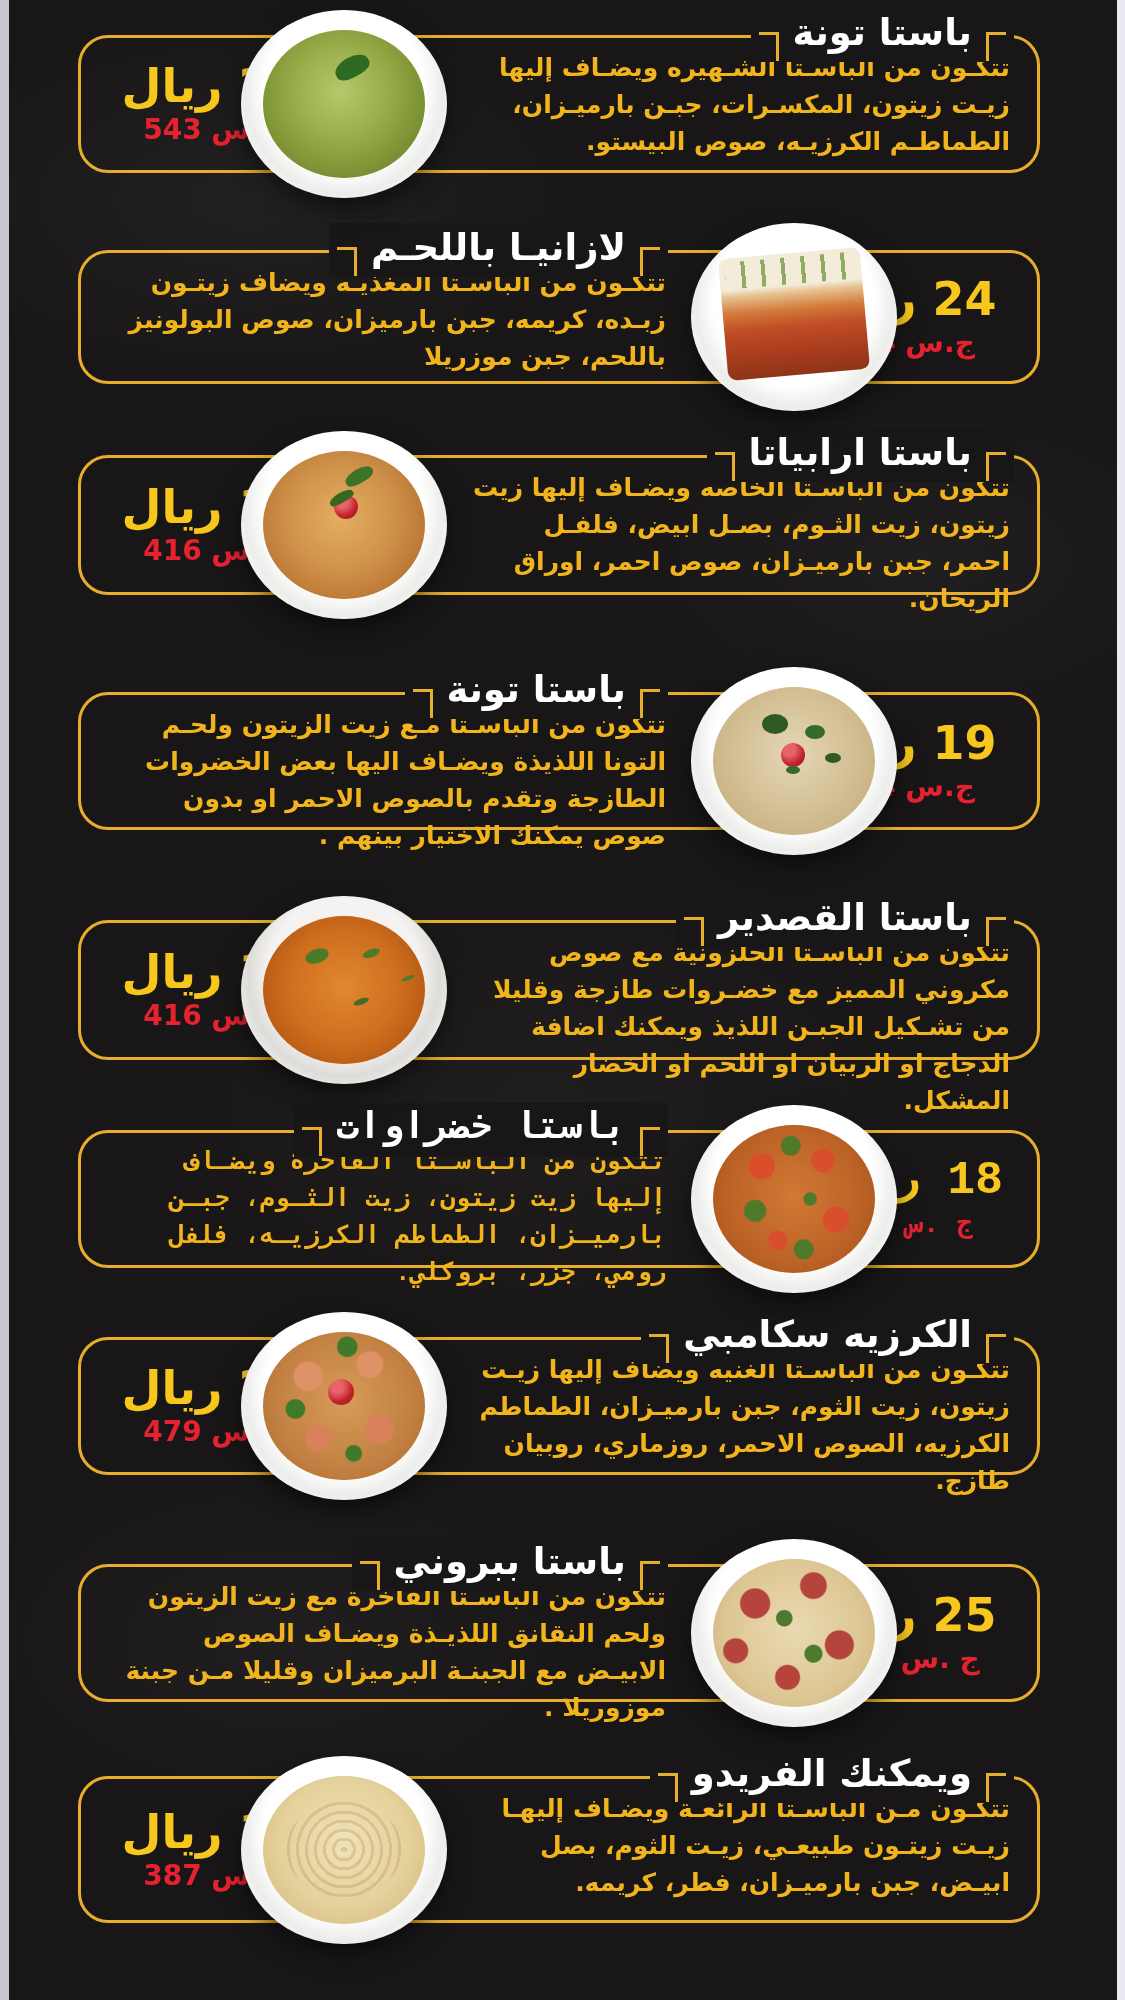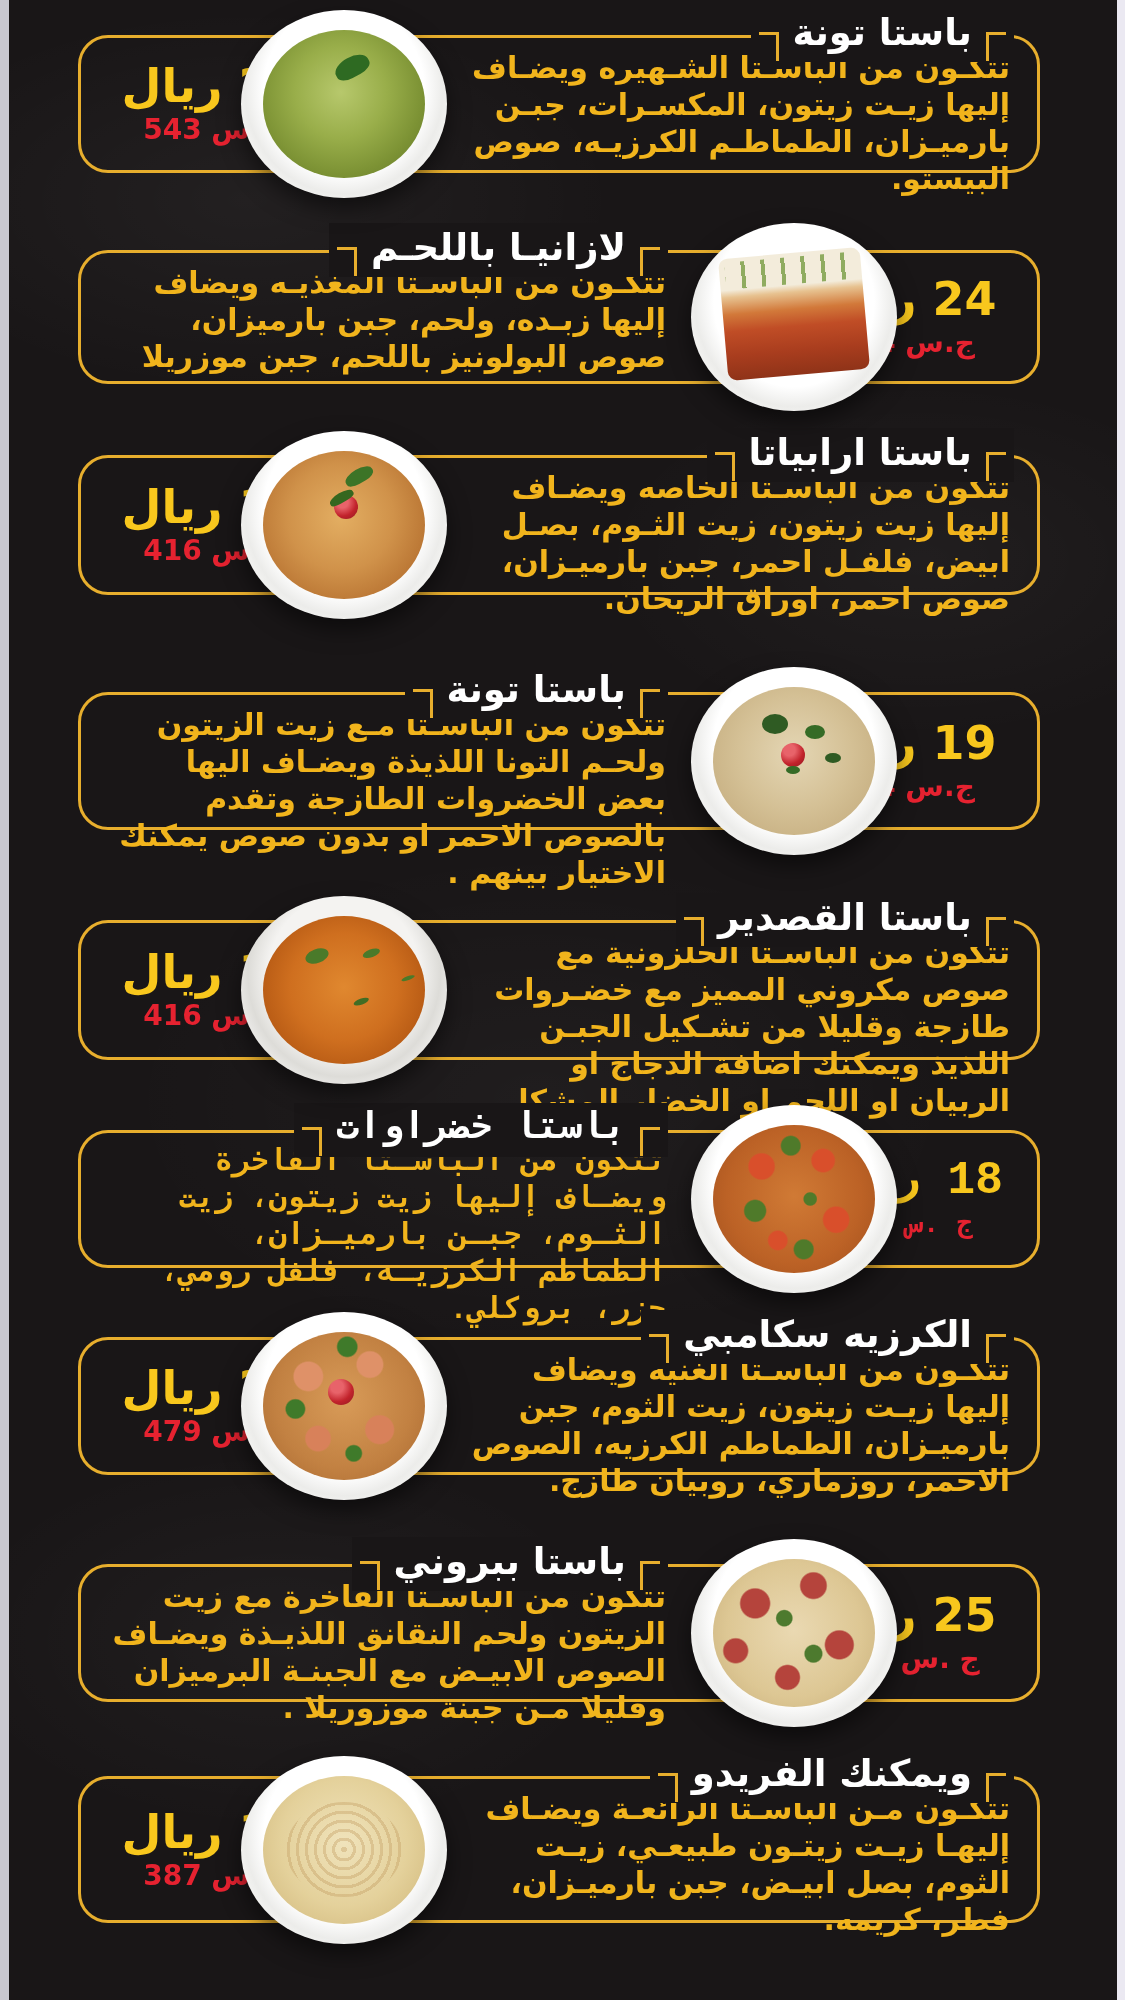--- a/index.html
+++ b/index.html
@@ -42,21 +42,21 @@
     margin:0;padding:0 14px;
     font-size:37px;line-height:50px;font-weight:700;
     color:var(--title-white);white-space:nowrap;
   }
   .elbow{width:17px;height:26px;margin-top:24px;flex:none;}
   .elbow-a{border-top:3px solid var(--gold);border-right:3px solid var(--gold);}
   .elbow-b{border-top:3px solid var(--gold);border-left:3px solid var(--gold);}
 
   .desc{
     position:absolute;top:14px;margin:0;z-index:2;
-    font-size:30px;line-height:37px;font-weight:700;
+    font-size:25px;line-height:37px;font-weight:700;
     color:var(--text-gold);text-align:right;direction:rtl;
   }
   .price-block{
     position:absolute;top:50%;transform:translateY(-50%);
     width:240px;text-align:center;z-index:2;
   }
   .price{font-size:46px;line-height:50px;font-weight:700;color:var(--price-gold);direction:rtl;white-space:nowrap;}
   .cal{display:block;font-size:28px;line-height:34px;font-weight:700;color:var(--cal-red);unicode-bidi:bidi-override;direction:ltr;white-space:nowrap;margin-top:2px;}
 
   .plate{
@@ -171,21 +171,21 @@
       <h2 class="title-text">لازانيـا باللحـم</h2>
       <span class="elbow elbow-b"></span>
     </div>
     <div class="plate p-lasagna">
       <div class="food"></div>
     </div>
     <div class="price-block">
       <div class="price">24 ريال</div>
       <bdo dir="ltr" class="cal">614 س.ج</bdo>
     </div>
-    <p class="desc">تتكـون من الباسـتا المغذيـه ويضاف إليها زبـده، ولحم، جبن بارميزان، صوص البولونيز باللحم، جبن موزريلا</p>
+    <p class="desc">تتكـون من الباسـتا المغذيـه ويضاف زيتـون زبـده، كريمه، جبن بارميزان، صوص البولونيز باللحم، جبن موزريلا</p>
   </section>
       <section class="menu-item photo-left" style="top: 455px; height: 140px;">
     <div class="card"></div>
     <div class="title-wrap">
       <span class="elbow elbow-a"></span>
       <h2 class="title-text">باستا ارابياتا</h2>
       <span class="elbow elbow-b"></span>
     </div>
     <div class="plate p-arrabiata">
       <div class="food"></div>

